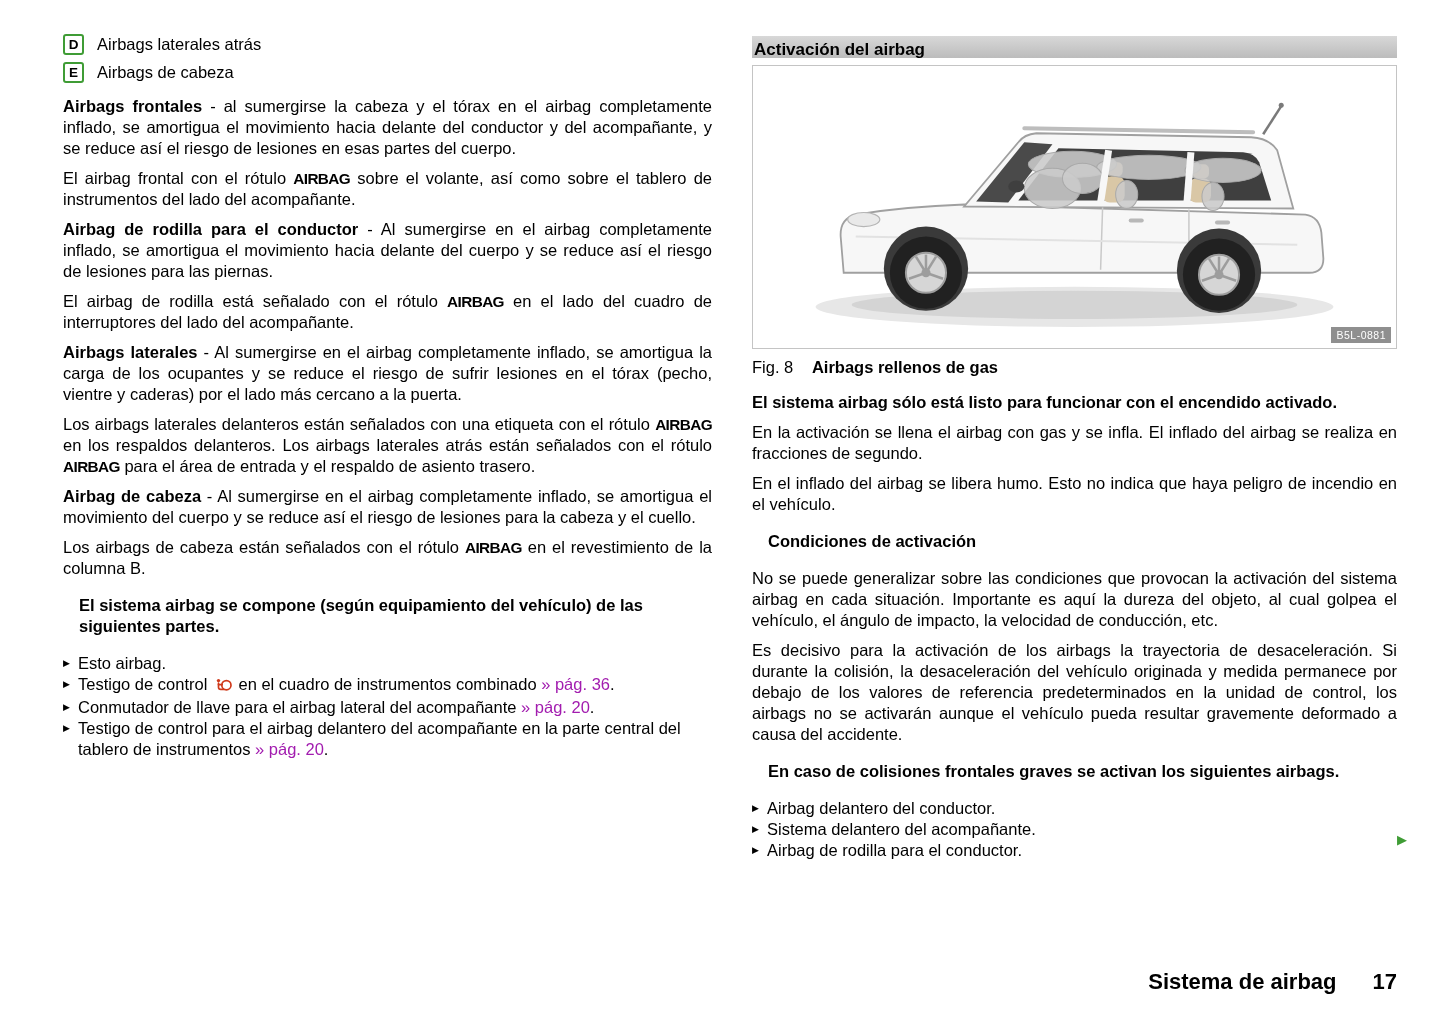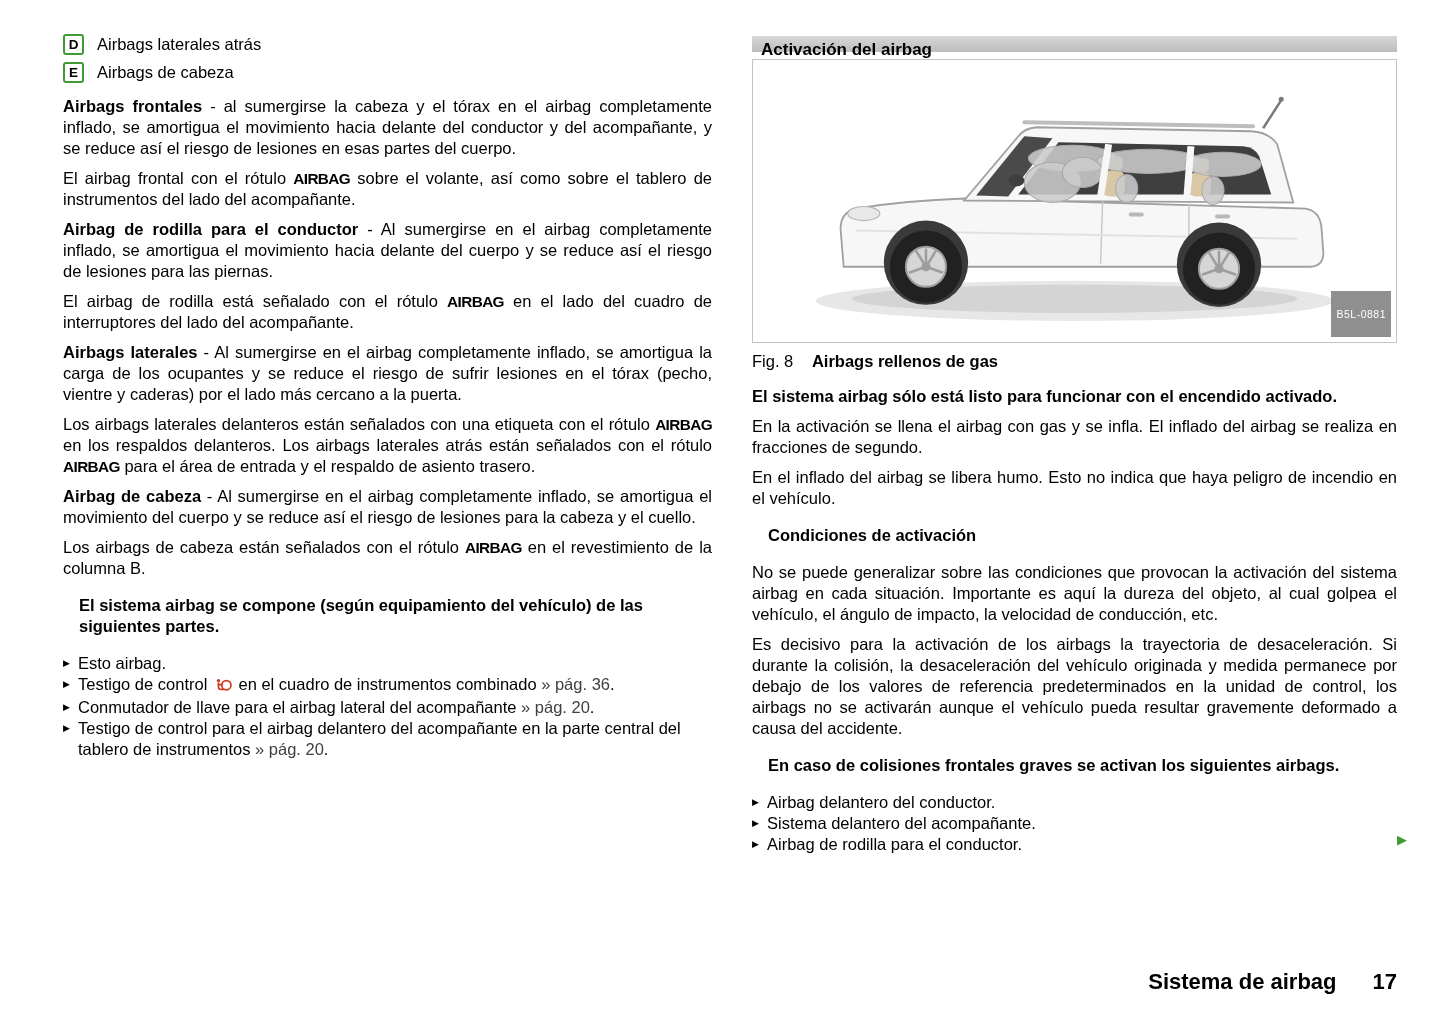--- a/index.html
+++ b/index.html
@@ -27,38 +27,38 @@
   
   .blocks { margin-top:12px; }
   .para    { text-align:justify; margin:0 0 9px 0; line-height:21px; }
   .heading { font-weight:bold; margin:16px; line-height:21px; }
   .bullet  { display:flex; line-height:21px; }
   .bullet-marker { flex:0 0 15px; font-size:9px; line-height:21px; }
   .bullet-body   { flex:1; }
 
   .seg-b    { font-weight:bold; }
   .seg-logo { font-weight:bold; letter-spacing:-0.6px; font-size:0.93em; }
-  .seg-link { color:#404040; cursor:pointer; }
+  .seg-link { color:#a21caf; cursor:pointer; }
   .inline-icon { display:inline-block; vertical-align:-2px; margin:0 2px; }
 
   
   .section-bar {
     background:linear-gradient(180deg,#d8d8d8 0%,#bcbcbc 100%);
-    font-weight:bold; font-size:17px; height:16px; line-height:27px;
-    padding-left:9px;
+    font-weight:bold; font-size:17px; height:22px; line-height:27px;
+    padding-left:2px;
   }
   .figure-frame {
     margin-top:7px; border:1px solid #c4c4c4; height:284px;
     position:relative; background:#fff;
   }
   .figure-frame svg { display:block; }
   .figure-code {
     position:absolute; right:5px; bottom:5px;
     background:#8f8f8f; color:#fff; font-size:10.5px;
-    padding:17px 5px; letter-spacing:0.5px;
+    padding:2px 5px; letter-spacing:0.5px;
   }
   .figure-caption { margin:9px 0 15px 0; }
   .caption-label  { margin-right:14px; }
   .caption-title  { font-weight:bold; }
 
   .footer {
     position:absolute; left:752px; top:969px; width:645px;
     text-align:right; font-weight:bold; font-size:22px;
   }
   .footer .page-num { margin-left:36px; }

